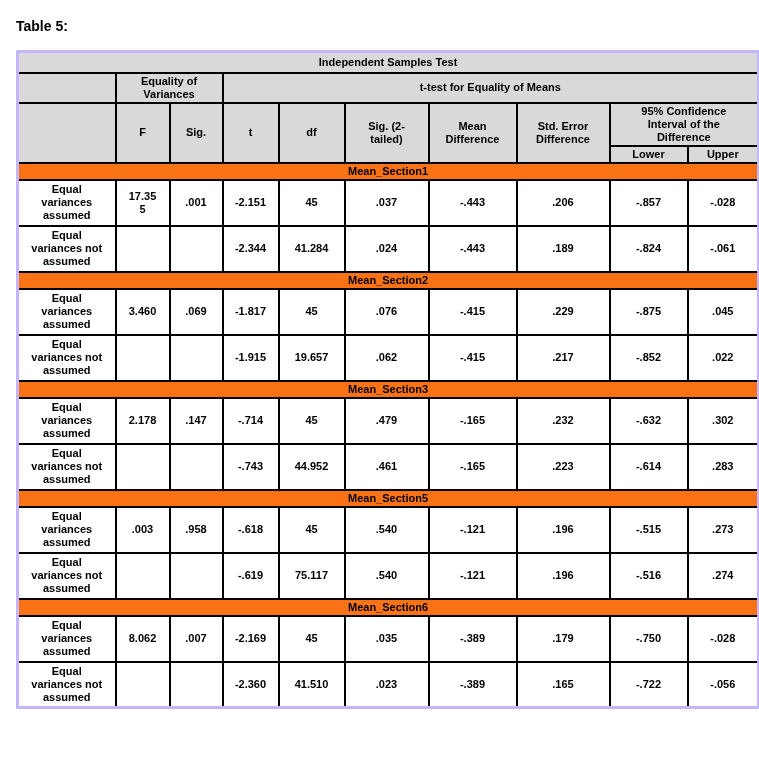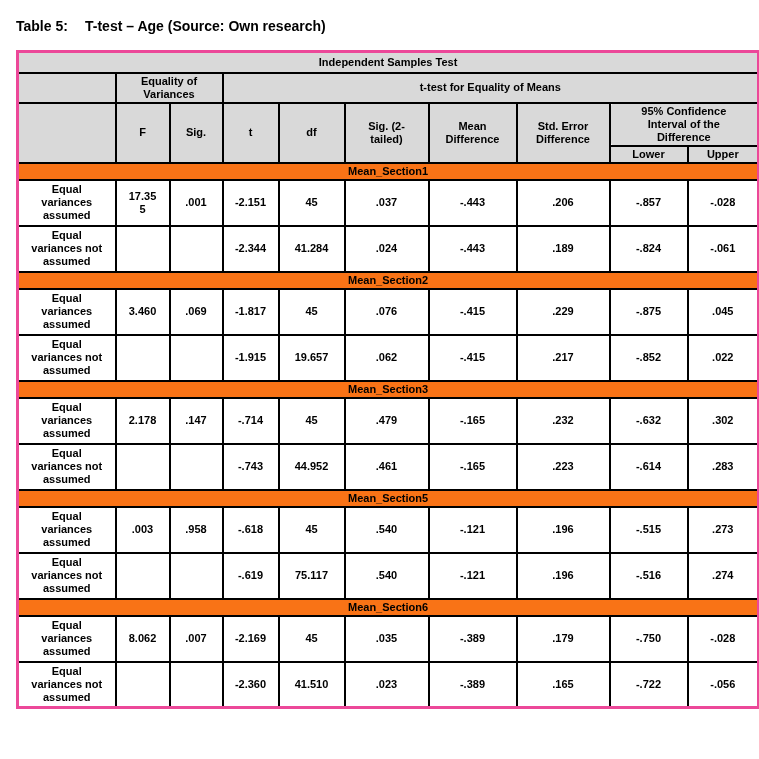--- a/index.html
+++ b/index.html
@@ -19,21 +19,21 @@
     font-weight: bold;
     margin: 2px 0 16px 0;
   }
   .caption-label { width: 69px; flex: 0 0 69px; }
 
   
   table.ist {
     border-collapse: collapse;
     table-layout: fixed;
     width: 743px;
-    border: 3px solid #ec4899;
+    border: 3px solid #c4b5fd;
   }
   table.ist td {
     border: 2px solid #000;
     font-size: 11px;
     line-height: 13px;
     font-weight: bold;
     text-align: center;
     vertical-align: middle;
     padding: 1px 2px;
     overflow: hidden;
@@ -68,21 +68,20 @@
   .wrap96 { display: inline-block; max-width: 96px; }
   .wrap60 { display: inline-block; max-width: 60px; }
 </style>
 </head>
 <body>
 
 <div class="page">
 
   <div class="caption-line">
     <span class="caption-label">Table 5:</span>
-    <span>T-test – Age (Source: Own research)</span>
   </div>
 
   <table class="ist">
     <colgroup>
       <col style="width:98px">
         <col style="width:54px">
         <col style="width:53px">
       <col style="width:56px">
         <col style="width:66px">
         <col style="width:84px">

